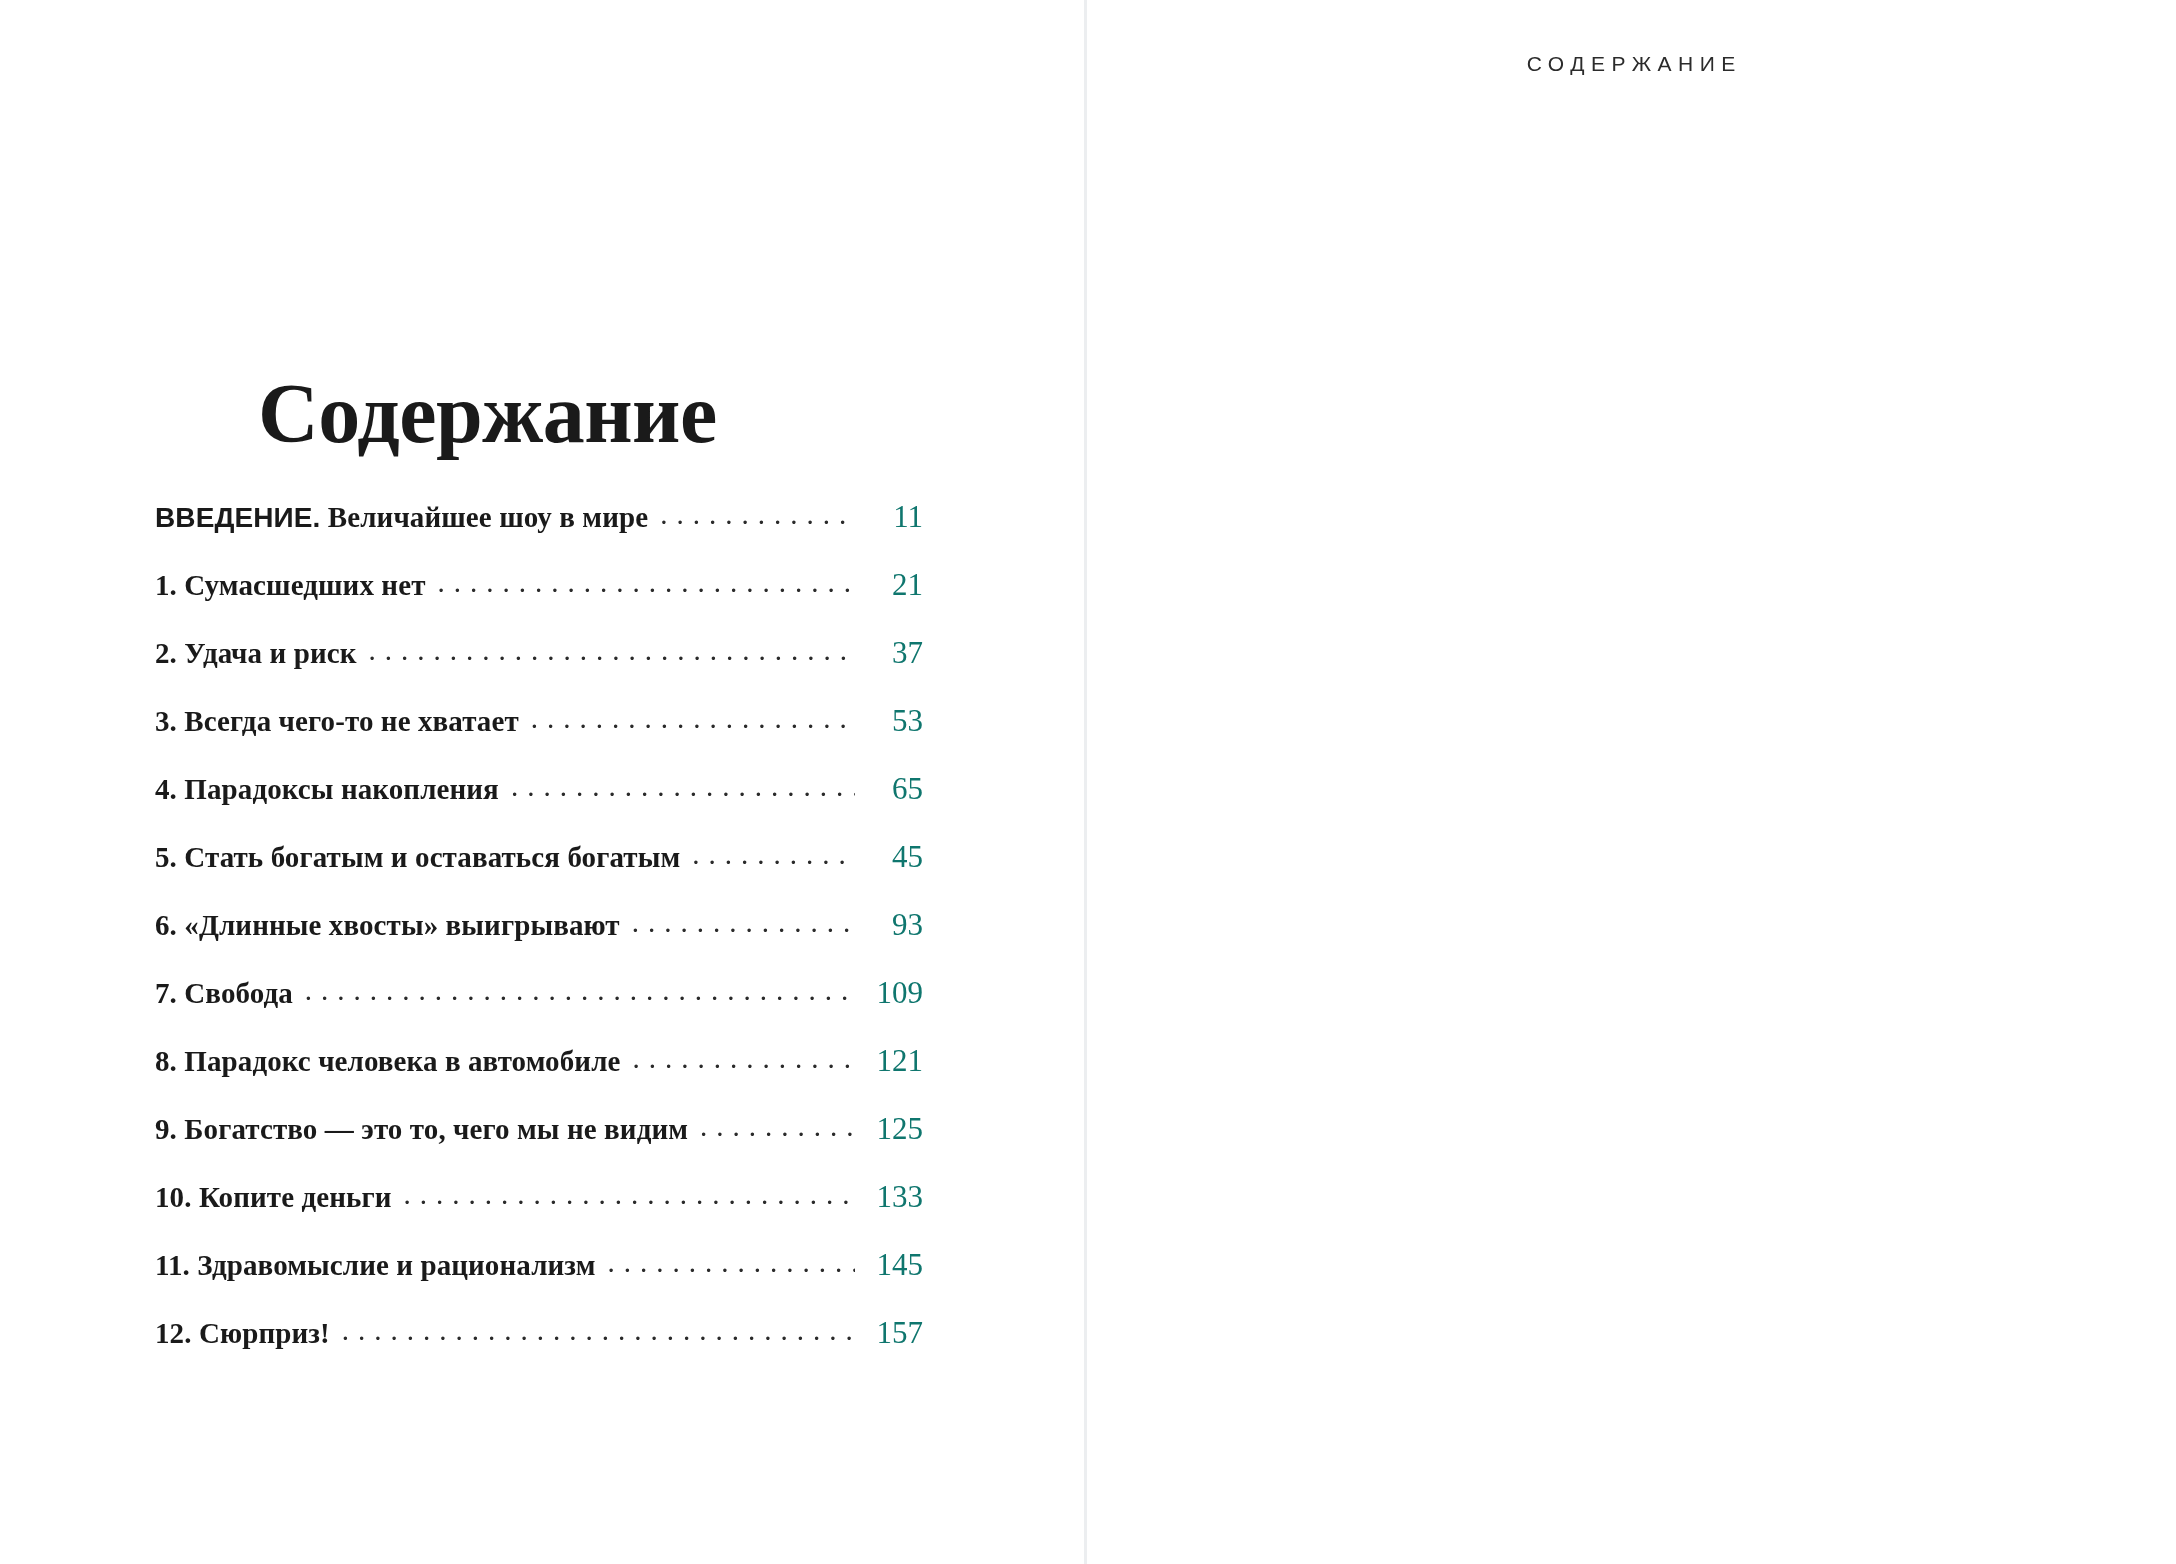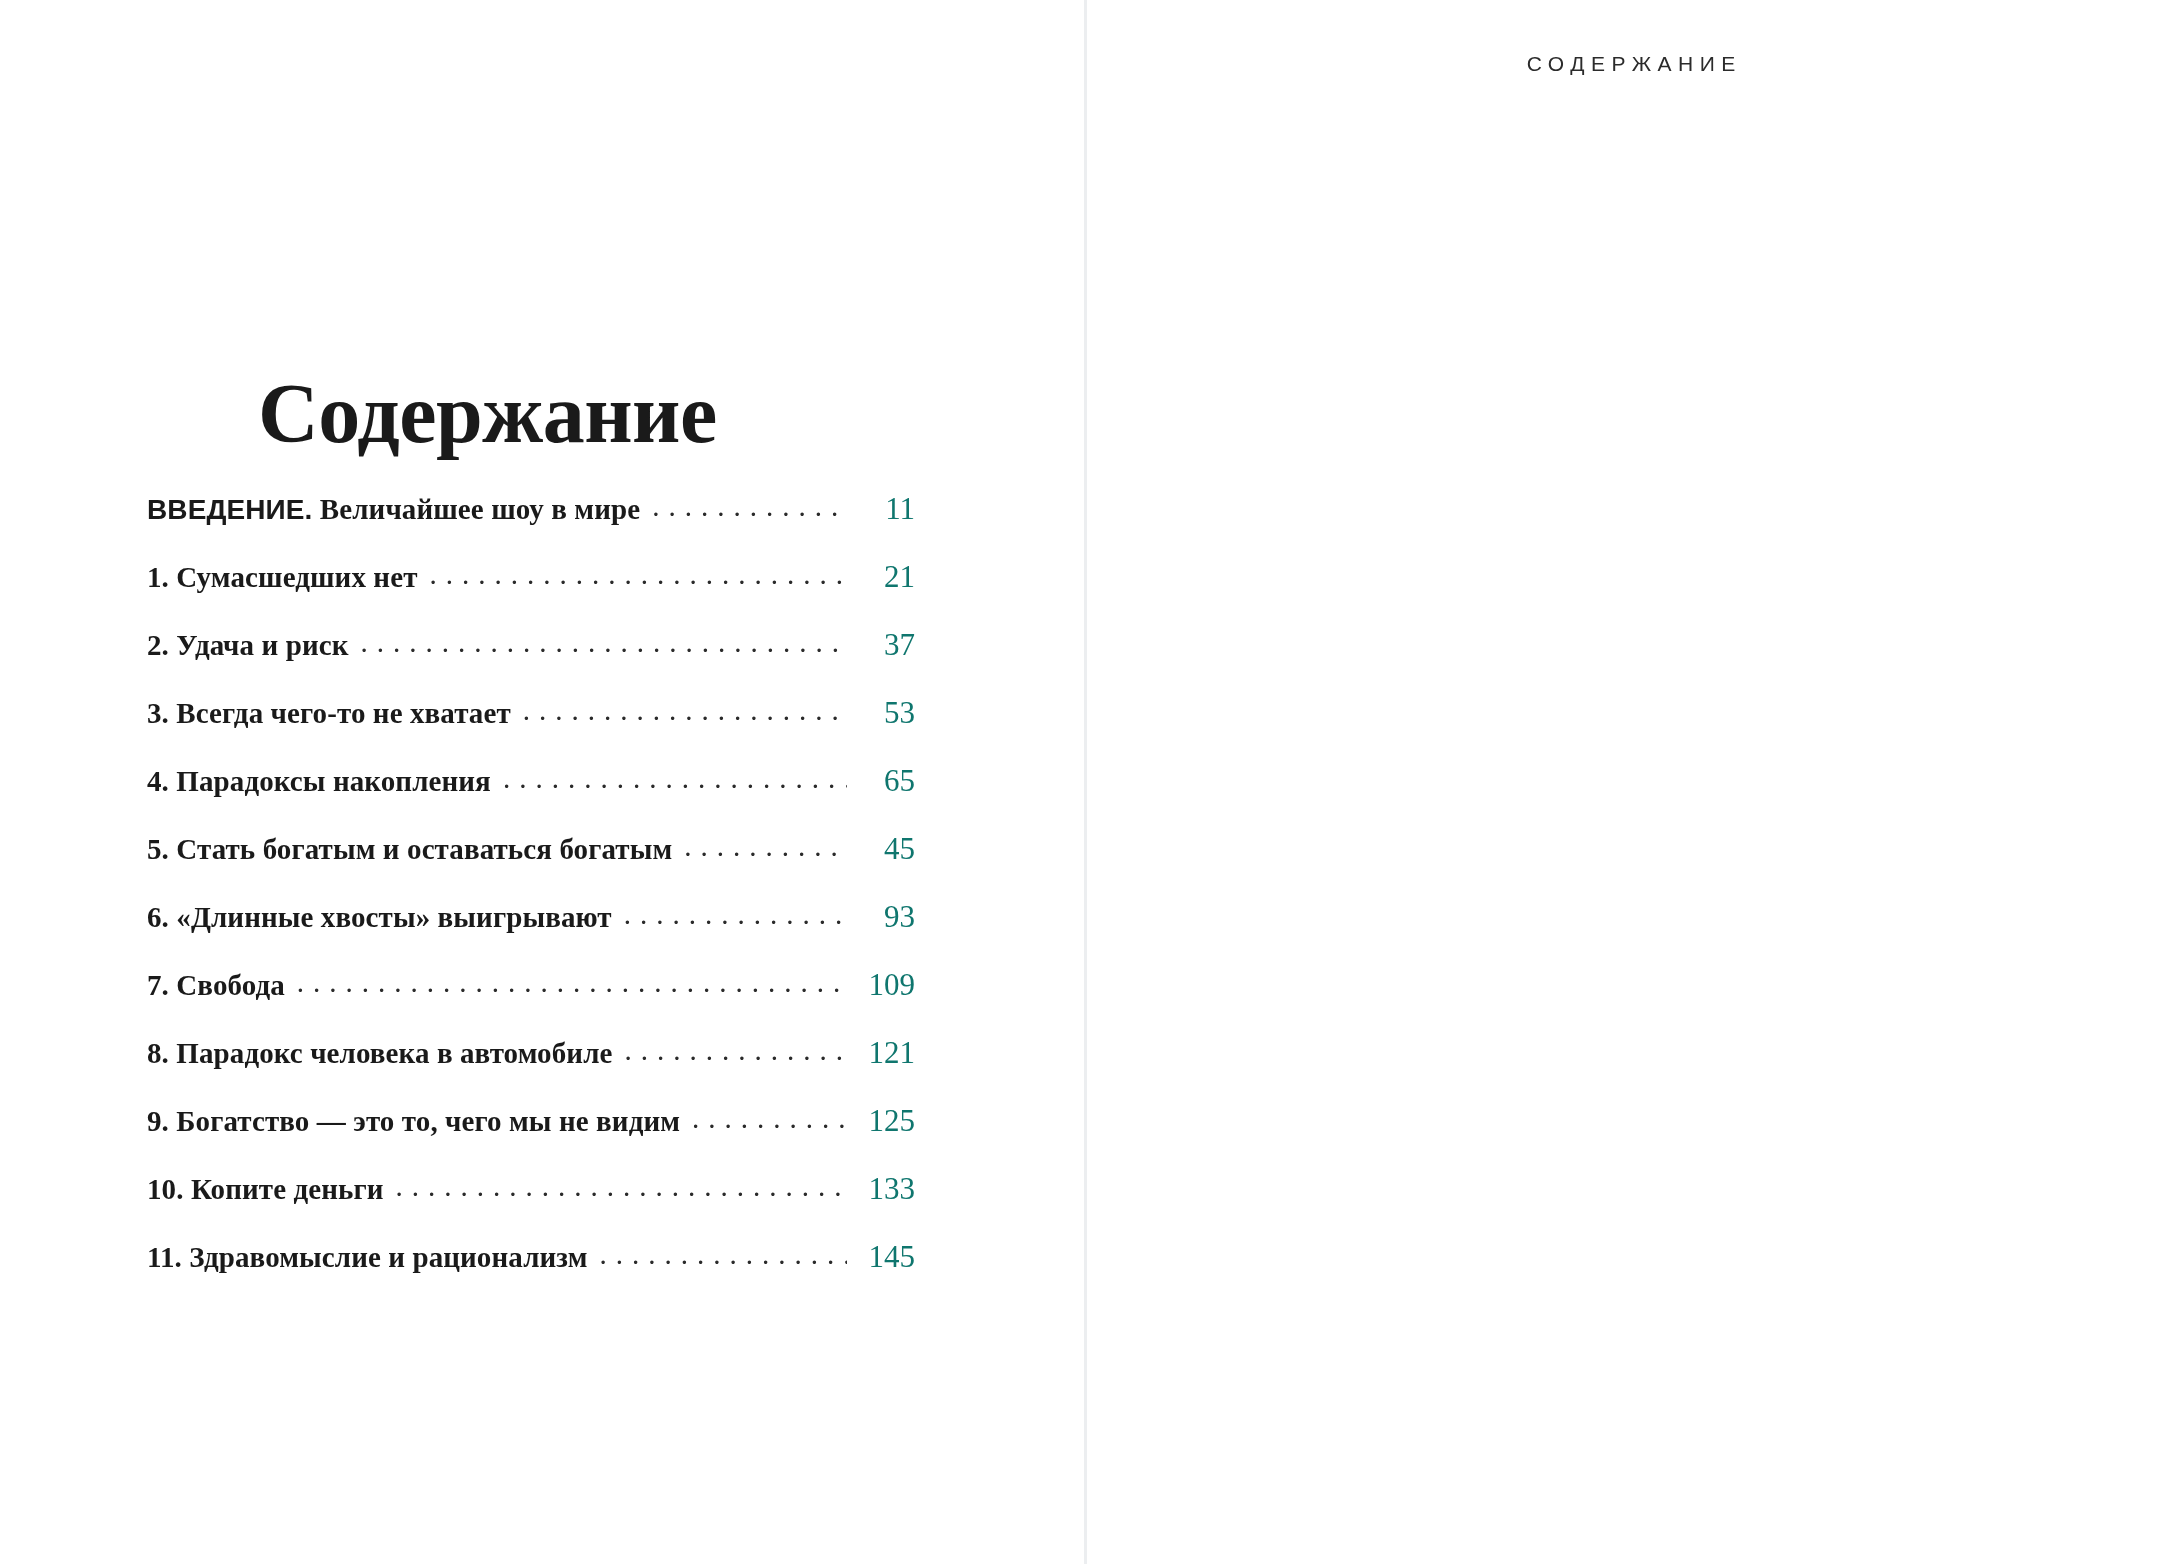--- a/index.html
+++ b/index.html
@@ -67,21 +67,21 @@
     line-height: 1;
     letter-spacing: -0.5px;
     color: #1a1a1a;
     white-space: nowrap;
   }
 
   
   .toc-list {
     position: absolute;
     list-style: none;
-    margin: 4px;
+    margin: 12px;
     padding: 0;
   }
   .toc-list-left {
     left: 143px;
     top: 489px;
     width: 768px;   
   }
 
   .toc-entry {
     display: flex;
@@ -200,20 +200,25 @@
         <li class="toc-entry">
           <span class="entry-label">10. Копите деньги</span>
           <span class="leader"></span>
           <span class="entry-page">133</span>
         </li>
         <li class="toc-entry">
           <span class="entry-label">11. Здравомыслие и рационализм</span>
           <span class="leader"></span>
           <span class="entry-page">145</span>
         </li>
+        <li class="toc-entry">
+          <span class="entry-label">12. Сюрприз!</span>
+          <span class="leader"></span>
+          <span class="entry-page">157</span>
+        </li>
       </ul>
   </div>
 
   <div class="gutter"></div>
 
   <div class="page page-right">
 
     <div class="running-head">СОДЕРЖАНИЕ</div>
 
   </div>

